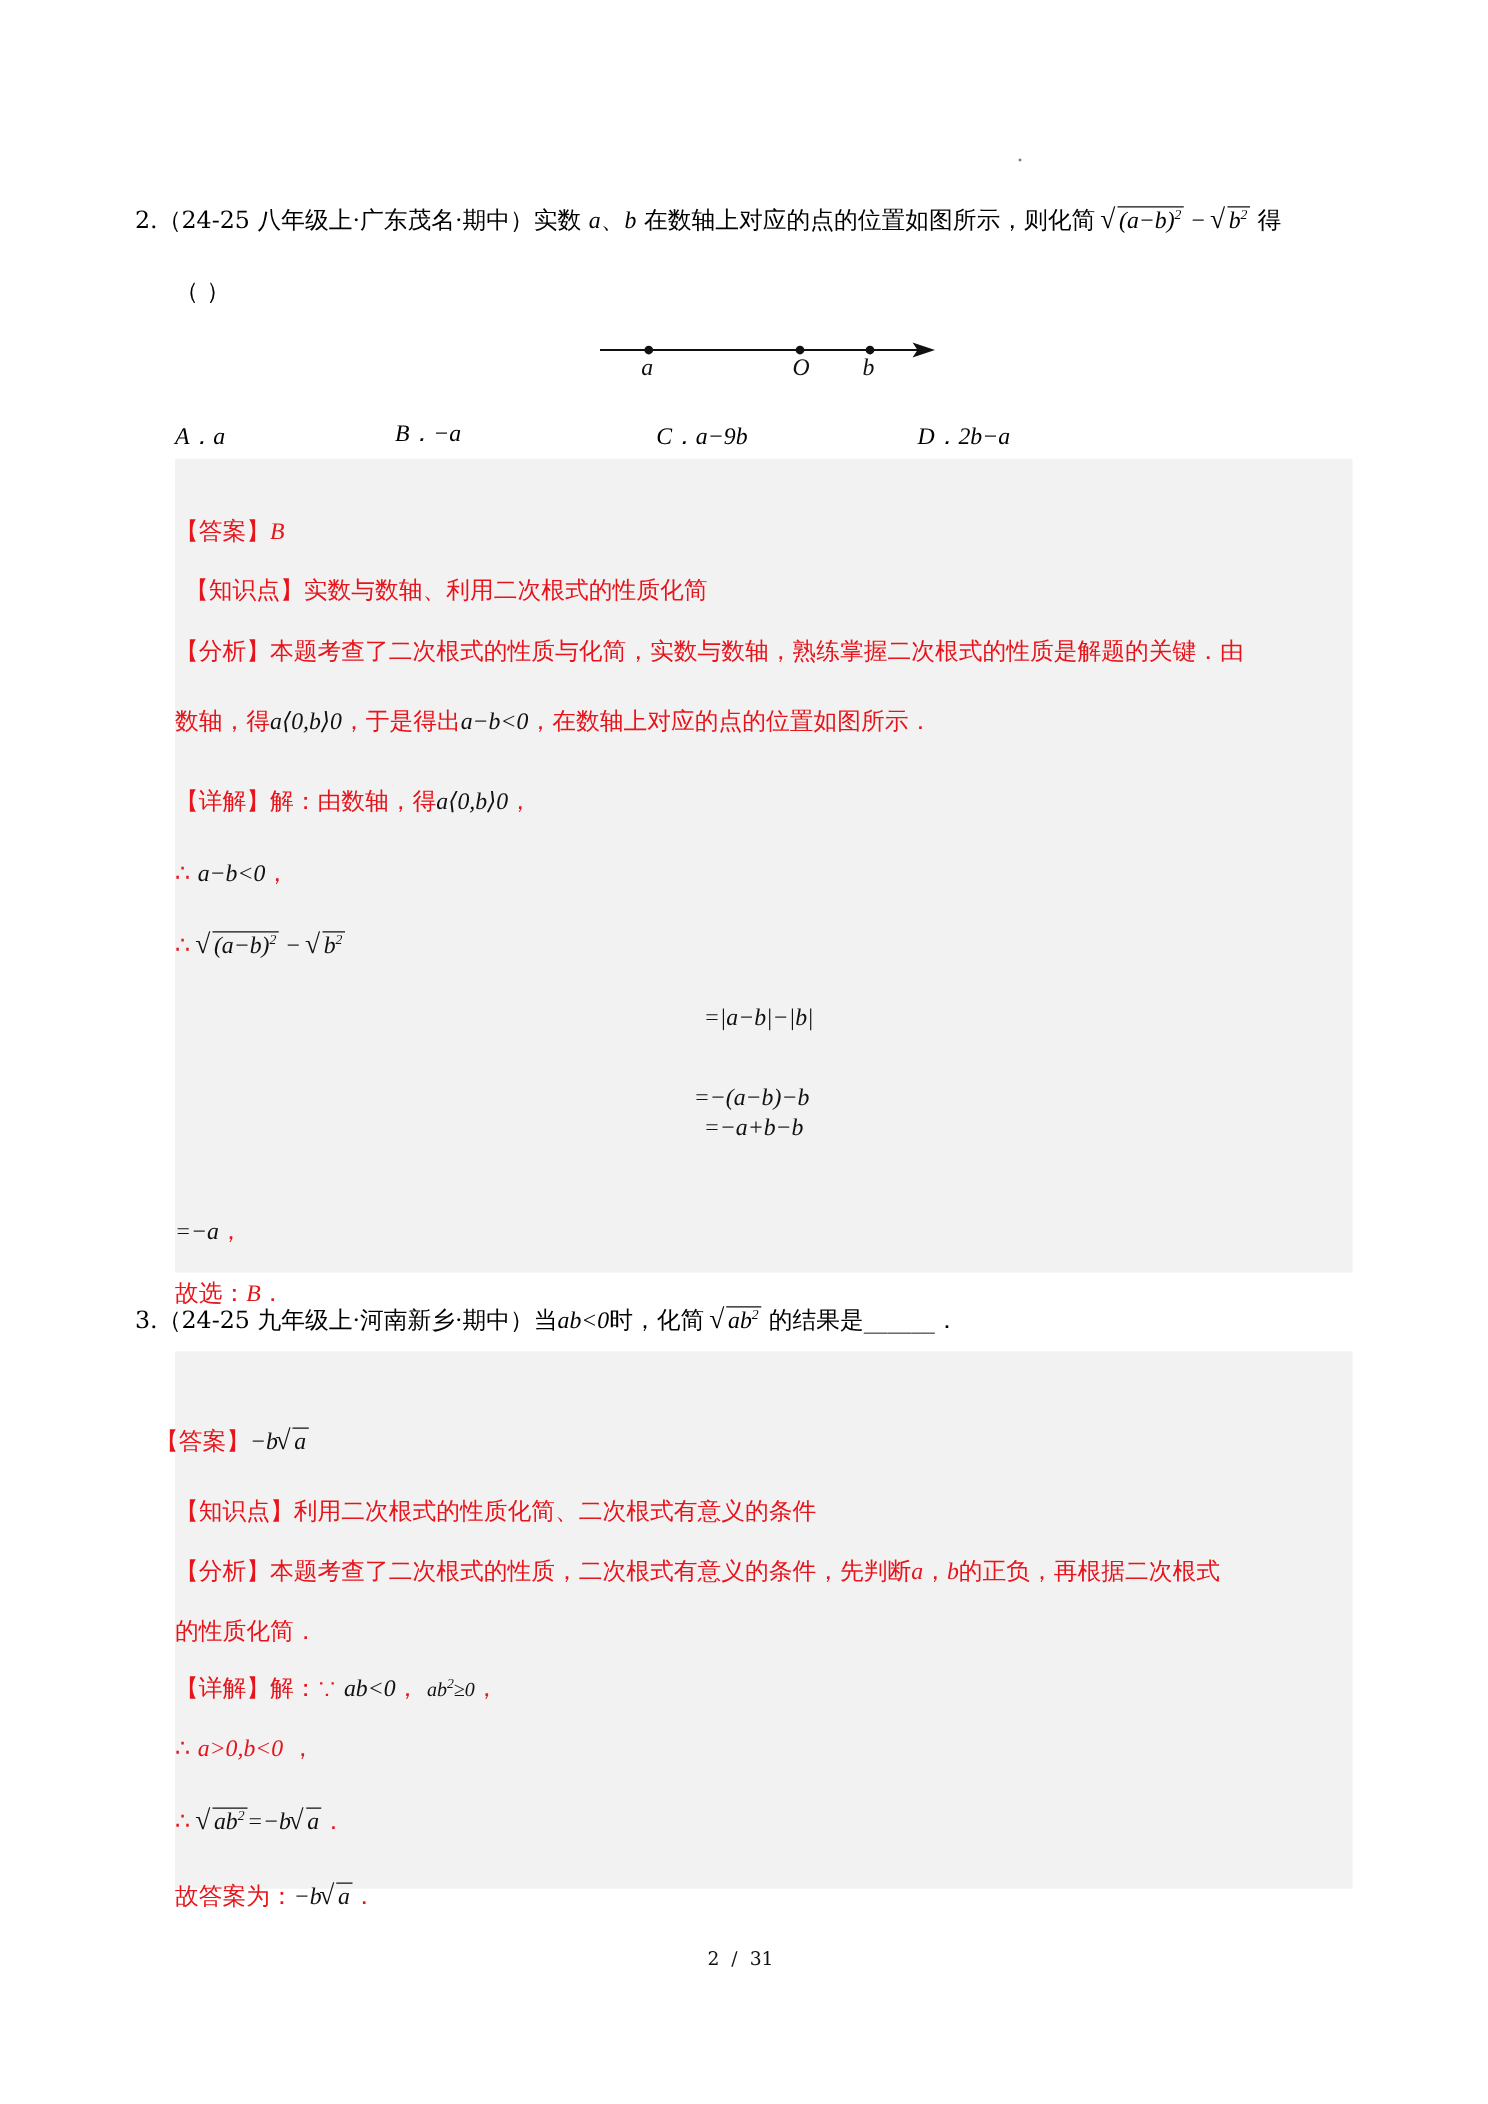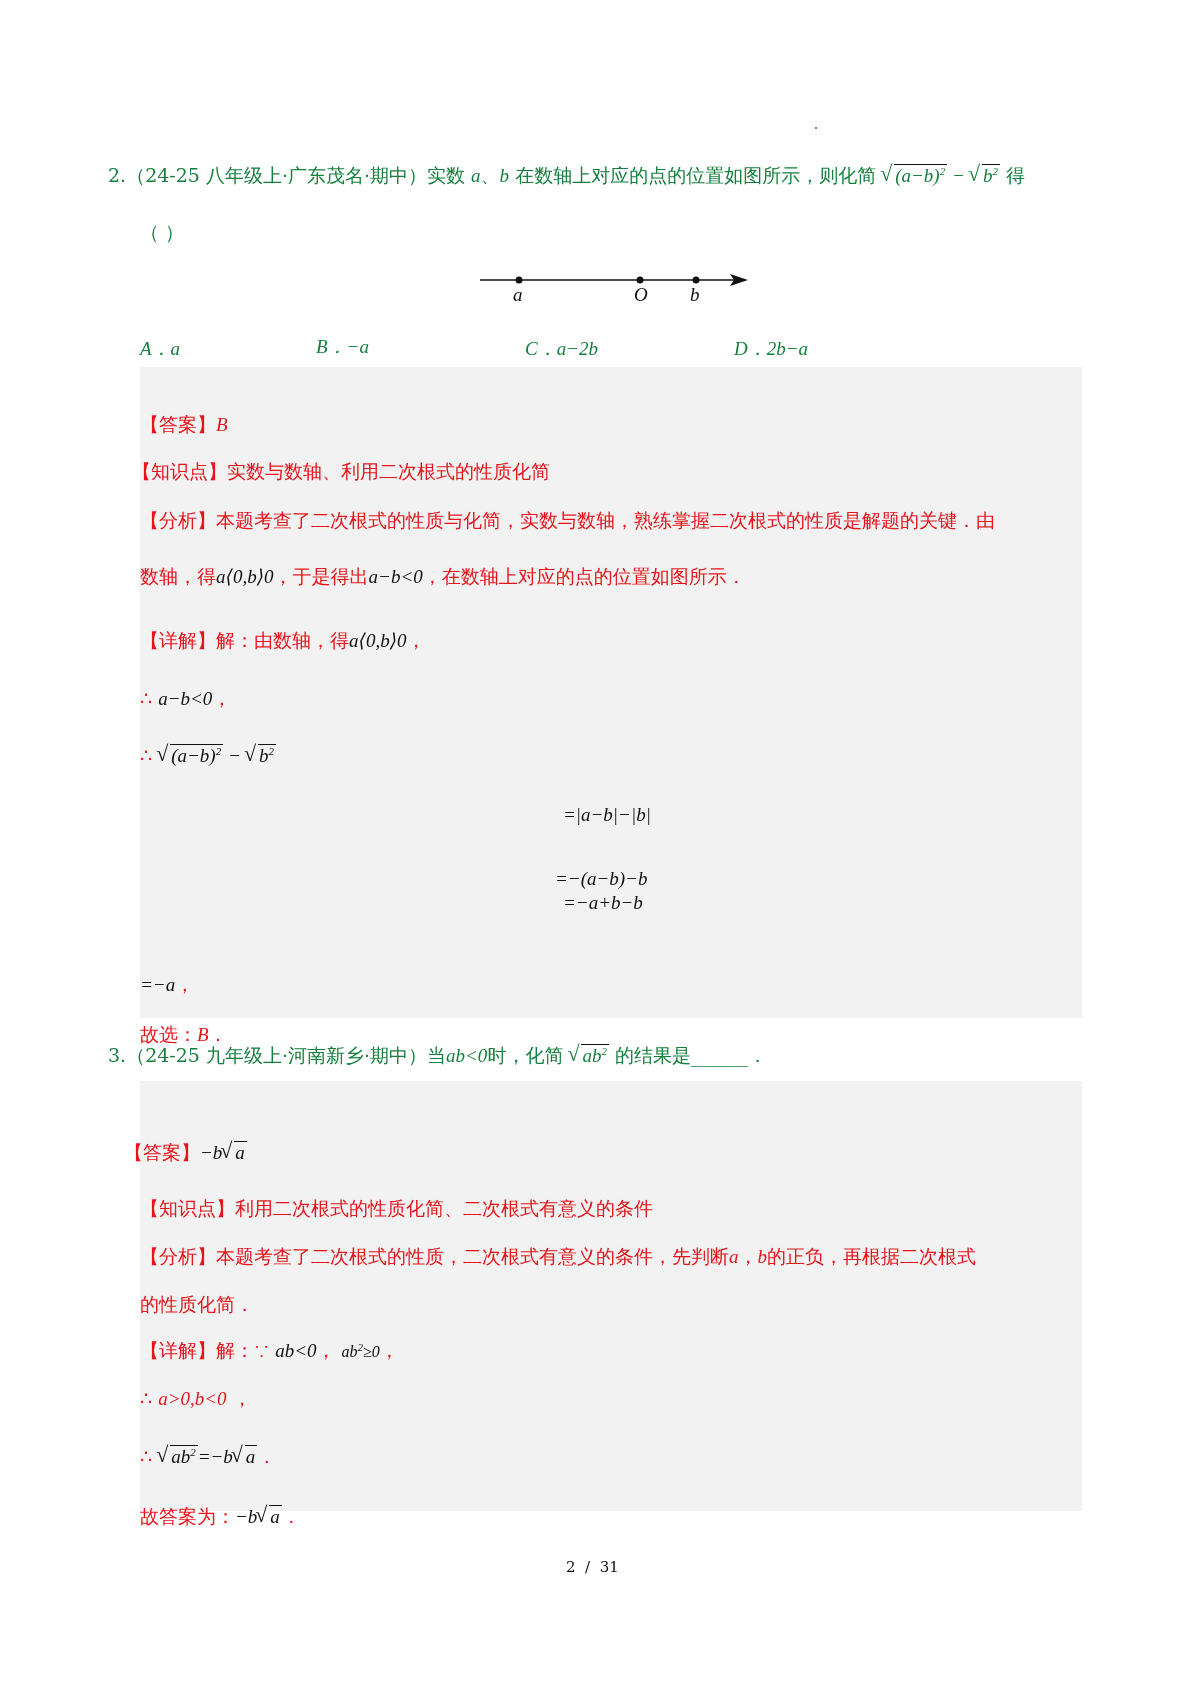--- a/index.html
+++ b/index.html
@@ -1,19 +1,19 @@
 <!DOCTYPE html>
 <html><head>
 <meta charset="utf-8">
 <style>
   html, body { margin:0; padding:0; background:#ffffff; }
   body { width:1190px; height:1683px; position:relative; overflow:hidden;
          font-family:"DejaVu Serif","Liberation Serif",serif; color:#111; }
   .abs { position:absolute; white-space:nowrap; }
-  .q { font-size:19px; color:#15803d; }
+  .q { font-size:19px; color:#000000; }
   .red { color:#e8141b; }
   .mi { font-family:"Liberation Serif","DejaVu Serif",serif; font-style:italic; }
   .mr { font-family:"Liberation Serif","DejaVu Serif",serif; }
   .box { position:absolute; background:#f2f2f2; left:140px; width:942px; }
   .line { font-size:19px;margin-top:32px; }
   .sqrt { display:inline-block; position:relative; padding-left:12px; }
   .sqrt::before { content:"√"; position:absolute; left:-2px; top:-3px; font-style:normal; font-size:22px; }
   .sqrt .rad { border-top:1.3px solid #111; padding:0 2px 0 1px; display:inline-block; }
   sup { font-size:11px; }
   .dot-mark { position:absolute; left:815px; top:127px; width:2px; height:2px; background:#777; }
@@ -47,32 +47,32 @@
 <div class="abs mi" style="left:634px; top:284px; font-size:19px;">O</div>
 <div class="abs mi" style="left:690px; top:284px; font-size:19px;">b</div>
 
 <div class="abs q mi" style="left:140px; top:336px;">
   <span>A．</span><span>a</span>
 </div>
 <div class="abs q mi" style="left:316px; top:334px;">
   <span>B．</span><span>−a</span>
 </div>
 <div class="abs q mi" style="left:525px; top:336px;">
-  <span>C．</span><span>a−2b</span>
+  <span>C．</span><span>a−9b</span>
 </div>
 <div class="abs q mi" style="left:734px; top:336px;">
   <span>D．</span><span>2b−a</span>
 </div>
 
 <div class="box" style="top:367px; height:651px;"></div>
 
 <div class="abs line red" style="left:140px; top:380px;">
   <span>【答案】</span><span class="mi">B</span>
 </div>
-<div class="abs line red" style="left:132px; top:427px;">
+<div class="abs line red" style="left:148px; top:427px;">
   <span>【知识点】</span><span>实数与数轴、利用二次根式的性质化简</span>
 </div>
 <div class="abs line red" style="left:140px; top:476px;font-family:Liberation Mono, monospace;">
   <span>【分析】</span><span>本题考查了二次根式的性质与化简，实数与数轴，熟练掌握二次根式的性质是解题的关键．由</span>
 </div>
 <div class="abs line red" style="left:140px; top:532px;">
   <span>数轴，得</span><span class="mi" style="color:#111">a⟨0,b⟩0</span><span>，于是得出</span><span class="mi" style="color:#111">a−b&lt;0</span><span>，在数轴上对应的点的位置如图所示．</span>
 </div>
 <div class="abs line red" style="left:140px; top:596px;">
   <span>【详解】</span><span>解：由数轴，得</span><span class="mi" style="color:#111">a⟨0,b⟩0</span><span>，</span>

